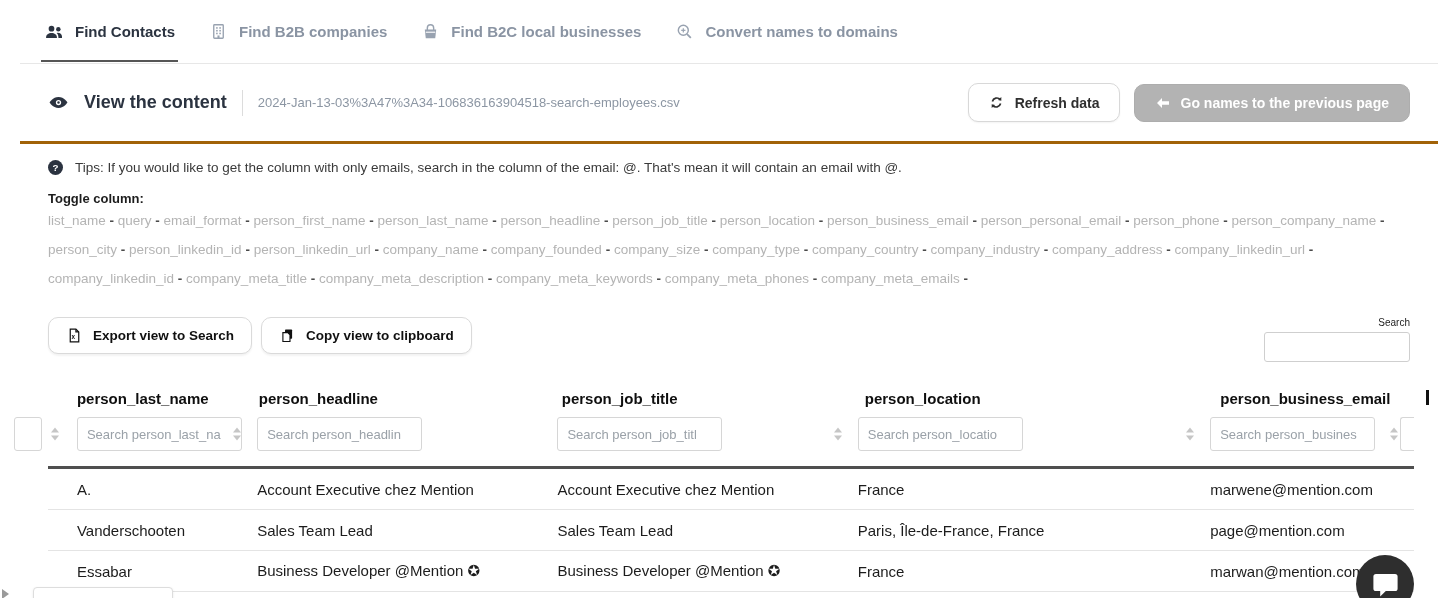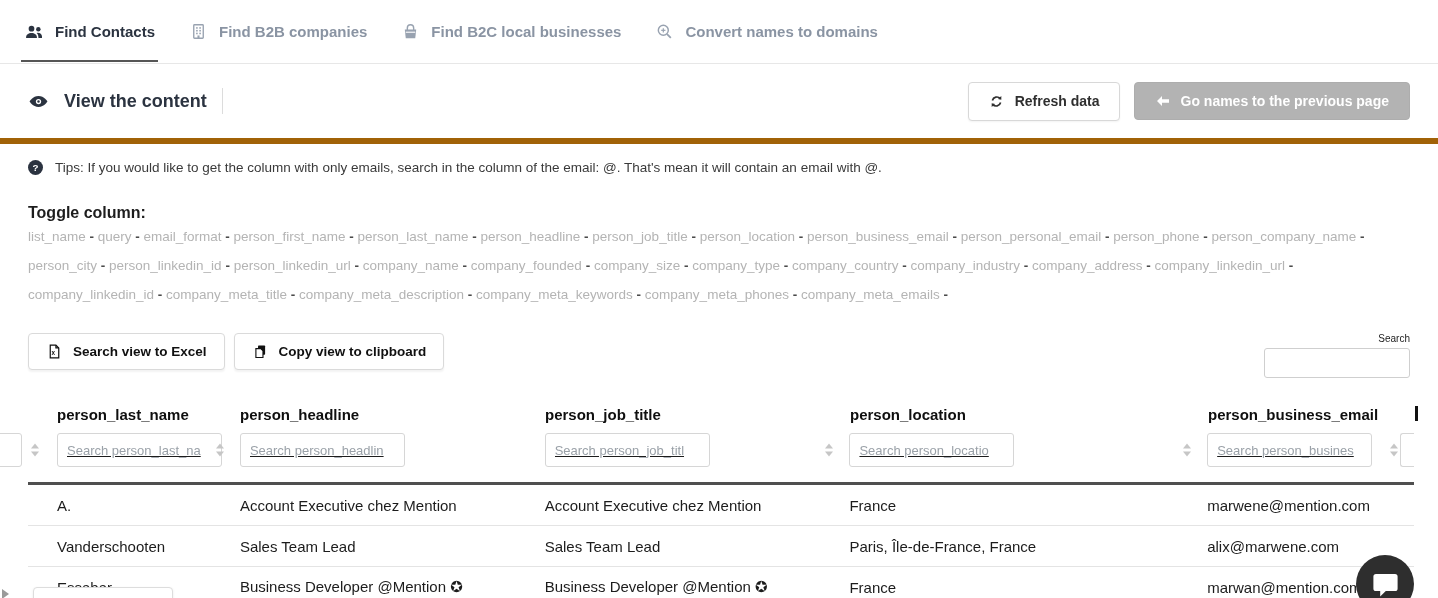--- a/index.html
+++ b/index.html
@@ -1,58 +1,58 @@
 <!DOCTYPE html>
 <html><head>
 <meta charset="utf-8">
 <style>
   * { margin:0; padding:0; box-sizing:border-box; }
   html,body { background:#fff; }
   body { font-family:"Liberation Sans", sans-serif; color:#1c1c1c; }
-  .page { position:relative; width:1438px; height:598px; background:#fff; overflow:hidden; }
+  .page { position:relative; width:1438px; height:598px; background:#fff; overflow:hidden;padding-left:20px; }
 
   
   .nav { display:flex; align-items:center; height:64px; padding:0 24px; gap:34px; border-bottom:1px solid #e7e7e7; background:#fff; }
   .tab { position:relative; display:flex; align-items:center; gap:11px; height:100%; font-size:15px; font-weight:600; color:#8a94a3; cursor:pointer; white-space:nowrap; }
   .tab.active { color:#2b3340; font-weight:700; }
   .tab.active .tab-underline { position:absolute; left:-3px; right:-3px; bottom:1px; height:2px; background:#565656; }
   .tab svg { flex:0 0 auto; }
 
   
-  .toolbar { display:flex; align-items:center; height:80px; padding:0 28px; border-bottom:6px solid #a16207; }
+  .toolbar { display:flex; align-items:center; height:80px; padding:0 28px; border-bottom:3px solid #a16207; }
   .toolbar-left { display:flex; align-items:center; gap:15px; }
   .view-title { font-size:18px; font-weight:600; color:#2b3340; }
   .vsep { width:1px; height:26px; background:#dcdcdc; }
   .filename { font-size:13px; color:#8c96a3; }
   .toolbar-right { margin-left:auto; display:flex; align-items:center; gap:14px; }
-  .btn { display:flex; align-items:center; gap:10px; border-radius:4px; font-size:14px; cursor:pointer; user-select:none; }
+  .btn { display:flex; align-items:center; gap:10px; border-radius:10px; font-size:14px; cursor:pointer; user-select:none; }
   .btn-refresh { background:#fff; border:1px solid #d8d8d8; padding:10px 19px; color:#2f2f2f; font-weight:600; box-shadow:0 1px 2px rgba(0,0,0,.05); }
   .btn-back { background:#b3b3b3; border:1px solid #adadad; padding:10px 20px; color:#fff; font-weight:700; }
 
   
   .main { padding:0 28px; }
   .tips { margin-top:16px; display:flex; align-items:center; gap:12px; font-size:13.5px; color:#3a3a3a; }
-  .toggle-label { margin-top:29px; font-size:16px; font-weight:700; color:#1d1d1d; }
+  .toggle-label { margin-top:16px; font-size:13px; font-weight:700; color:#1d1d1d; }
   .toggle-list { max-width:1365px; font-size:13.5px; line-height:29px; color:#b4b4b4; }
   .tcol { color:#b4b4b4; cursor:pointer; }
   .tsep { color:#4a4a4a; font-weight:700; }
 
   .actions-row { margin-top:24px; display:flex; align-items:flex-start; }
   .export-group { display:flex; gap:9px; }
   .btn-export { background:#fff; border:1px solid #dadada; height:37px; padding:0 17px; font-size:13.5px; color:#101010; font-weight:600; box-shadow:0 2px 2px rgba(0,0,0,.05); }
   .search-group { margin-left:auto; display:flex; flex-direction:column; align-items:flex-end; gap:4px; }
   .search-label { font-size:10px; color:#1d1d1d; }
   .search-input { width:146px; height:30px; border:1px solid #cfcfcf; border-radius:3px; padding:0 8px; font-size:13px; outline:none; font-family:"Liberation Sans",sans-serif; }
 
   
   .table-wrap { margin-top:28px; position:relative; }
   .hrow, .frow, .trow { display:flex; margin-left:28px; margin-right:24px; }
   .c0{width:17px; position:relative;} .c1{width:183px;} .c2{width:305px;} .c3{width:305px;} .c4{width:358px;} .c5{width:207px;} .c6{flex:1; min-width:0; position:relative;}
   .hcell { padding-left:12px; font-size:15px; font-weight:700; color:#0f0f0f; white-space:nowrap; overflow:hidden; cursor:pointer; }
-  .frow { margin-top:8px; align-items:center; height:34px;text-decoration:underline; }
+  .frow { margin-top:8px; align-items:center; height:34px; }
   .fcell { position:relative; padding-left:12px; height:34px; display:flex; align-items:center; }
   .filter-input { width:165px; height:34px; border:1px solid #d6d6d6; border-radius:3px; padding:0 9px; font-size:13px; color:#333; outline:none; font-family:"Liberation Sans",sans-serif; }
   .filter-input::placeholder { color:#9aa1a8; opacity:1; }
   .search-input::placeholder { color:#9aa1a8; opacity:1; }
   .sort { position:absolute; top:50%; transform:translateY(-50%); display:flex; flex-direction:column; align-items:center; gap:3px; cursor:pointer; }
   .sort-right { right:4px; } .sort-left { left:3px; }
   .tri-up { width:0; height:0; border-left:4px solid transparent; border-right:4px solid transparent; border-bottom:5px solid #c6c6c6; }
   .tri-down { width:0; height:0; border-left:4px solid transparent; border-right:4px solid transparent; border-top:5px solid #c6c6c6; }
   .edge-input-left { position:absolute; left:-34px; top:0; width:28px; height:34px; border:1px solid #d6d6d6; border-radius:3px; background:#fff; }
   .edge-input-right { position:absolute; right:0; top:0; width:14px; height:34px; border:1px solid #d6d6d6; border-right:none; border-radius:3px 0 0 3px; background:#fff; }
@@ -116,20 +116,21 @@
 
   <div class="toolbar">
     <div class="toolbar-left">
       <svg viewBox="0 0 24 24" width="21" height="21">
         <path d="M1.8 12s3.6-6.2 10.2-6.2S22.2 12 22.2 12s-3.6 6.2-10.2 6.2S1.8 12 1.8 12z" fill="#2b3340"></path>
         <circle cx="12" cy="12" r="3" fill="#fff"></circle>
         <circle cx="12" cy="12" r="1.4" fill="#2b3340"></circle>
       </svg>
       <span class="view-title">View the content</span>
       <span class="vsep"></span>
+      <span class="filename">2024-Jan-13-03%3A47%3A34-106836163904518-search-employees.csv</span>
     </div>
     <div class="toolbar-right">
       <div class="btn btn-refresh">
         <svg viewBox="0 0 24 24" width="17" height="17">
           <g fill="none" stroke="#2f2f2f" stroke-width="2.4">
             <path d="M6.2 10.5A6.4 6.4 0 0 1 17.3 8"></path>
             <path d="M17.8 13.5A6.4 6.4 0 0 1 6.7 16"></path>
           </g>
           <polygon points="18.8,4.2 18.8,9.6 14.0,8.6" fill="#2f2f2f"></polygon>
           <polygon points="5.2,19.8 5.2,14.4 10.0,15.4" fill="#2f2f2f"></polygon>
@@ -159,21 +160,21 @@
     <div class="toggle-list"><span class="tcol">list_name</span><span class="tsep"> - </span><span class="tcol">query</span><span class="tsep"> - </span><span class="tcol">email_format</span><span class="tsep"> - </span><span class="tcol">person_first_name</span><span class="tsep"> - </span><span class="tcol">person_last_name</span><span class="tsep"> - </span><span class="tcol">person_headline</span><span class="tsep"> - </span><span class="tcol">person_job_title</span><span class="tsep"> - </span><span class="tcol">person_location</span><span class="tsep"> - </span><span class="tcol">person_business_email</span><span class="tsep"> - </span><span class="tcol">person_personal_email</span><span class="tsep"> - </span><span class="tcol">person_phone</span><span class="tsep"> - </span><span class="tcol">person_company_name</span><span class="tsep"> - </span><span class="tcol">person_city</span><span class="tsep"> - </span><span class="tcol">person_linkedin_id</span><span class="tsep"> - </span><span class="tcol">person_linkedin_url</span><span class="tsep"> - </span><span class="tcol">company_name</span><span class="tsep"> - </span><span class="tcol">company_founded</span><span class="tsep"> - </span><span class="tcol">company_size</span><span class="tsep"> - </span><span class="tcol">company_type</span><span class="tsep"> - </span><span class="tcol">company_country</span><span class="tsep"> - </span><span class="tcol">company_industry</span><span class="tsep"> - </span><span class="tcol">company_address</span><span class="tsep"> - </span><span class="tcol">company_linkedin_url</span><span class="tsep"> - </span><span class="tcol">company_linkedin_id</span><span class="tsep"> - </span><span class="tcol">company_meta_title</span><span class="tsep"> - </span><span class="tcol">company_meta_description</span><span class="tsep"> - </span><span class="tcol">company_meta_keywords</span><span class="tsep"> - </span><span class="tcol">company_meta_phones</span><span class="tsep"> - </span><span class="tcol">company_meta_emails</span><span class="tsep"> - </span></div>
 
     <div class="actions-row">
       <div class="export-group">
         <div class="btn btn-export">
           <svg viewBox="0 0 24 24" width="17" height="17">
             <path d="M6 3h8l4 4v14H6z" fill="none" stroke="#111" stroke-width="1.7"></path>
             <path d="M14 3v4h4" fill="none" stroke="#111" stroke-width="1.7"></path>
             <text x="10.4" y="17.5" text-anchor="middle" font-size="9" font-weight="bold" fill="#111" font-family="Liberation Sans, sans-serif">x</text>
           </svg>
-          <span>Search view to Excel</span>
+          <span>Export view to Search</span>
         </div>
         <div class="btn btn-export">
           <svg viewBox="0 0 24 24" width="17" height="17">
             <rect x="8.5" y="3.5" width="10" height="13" rx="1" fill="#111"></rect>
             <path d="M5.5 8h7l3 3v9.5h-10z" fill="#fff" stroke="#111" stroke-width="1.6"></path>
           </svg>
           <span>Copy view to clipboard</span>
         </div>
       </div>
       <div class="search-group">
@@ -250,21 +251,21 @@
       <div class="c4 tcell">France</div>
       <div class="c5 tcell">marwene@mention.com</div>
       <div class="c6 tcell"></div>
     </div>
     <div class="trow">
       <div class="c0 tcell"></div>
       <div class="c1 tcell">Vanderschooten</div>
       <div class="c2 tcell">Sales Team Lead</div>
       <div class="c3 tcell">Sales Team Lead</div>
       <div class="c4 tcell">Paris, Île-de-France, France</div>
-      <div class="c5 tcell">alix@marwene.com</div>
+      <div class="c5 tcell">page@mention.com</div>
       <div class="c6 tcell"></div>
     </div>
     <div class="trow">
       <div class="c0 tcell"></div>
       <div class="c1 tcell">Essabar</div>
       <div class="c2 tcell">Business Developer @Mention ✪</div>
       <div class="c3 tcell">Business Developer @Mention ✪</div>
       <div class="c4 tcell">France</div>
       <div class="c5 tcell">marwan@mention.com</div>
       <div class="c6 tcell"></div>

